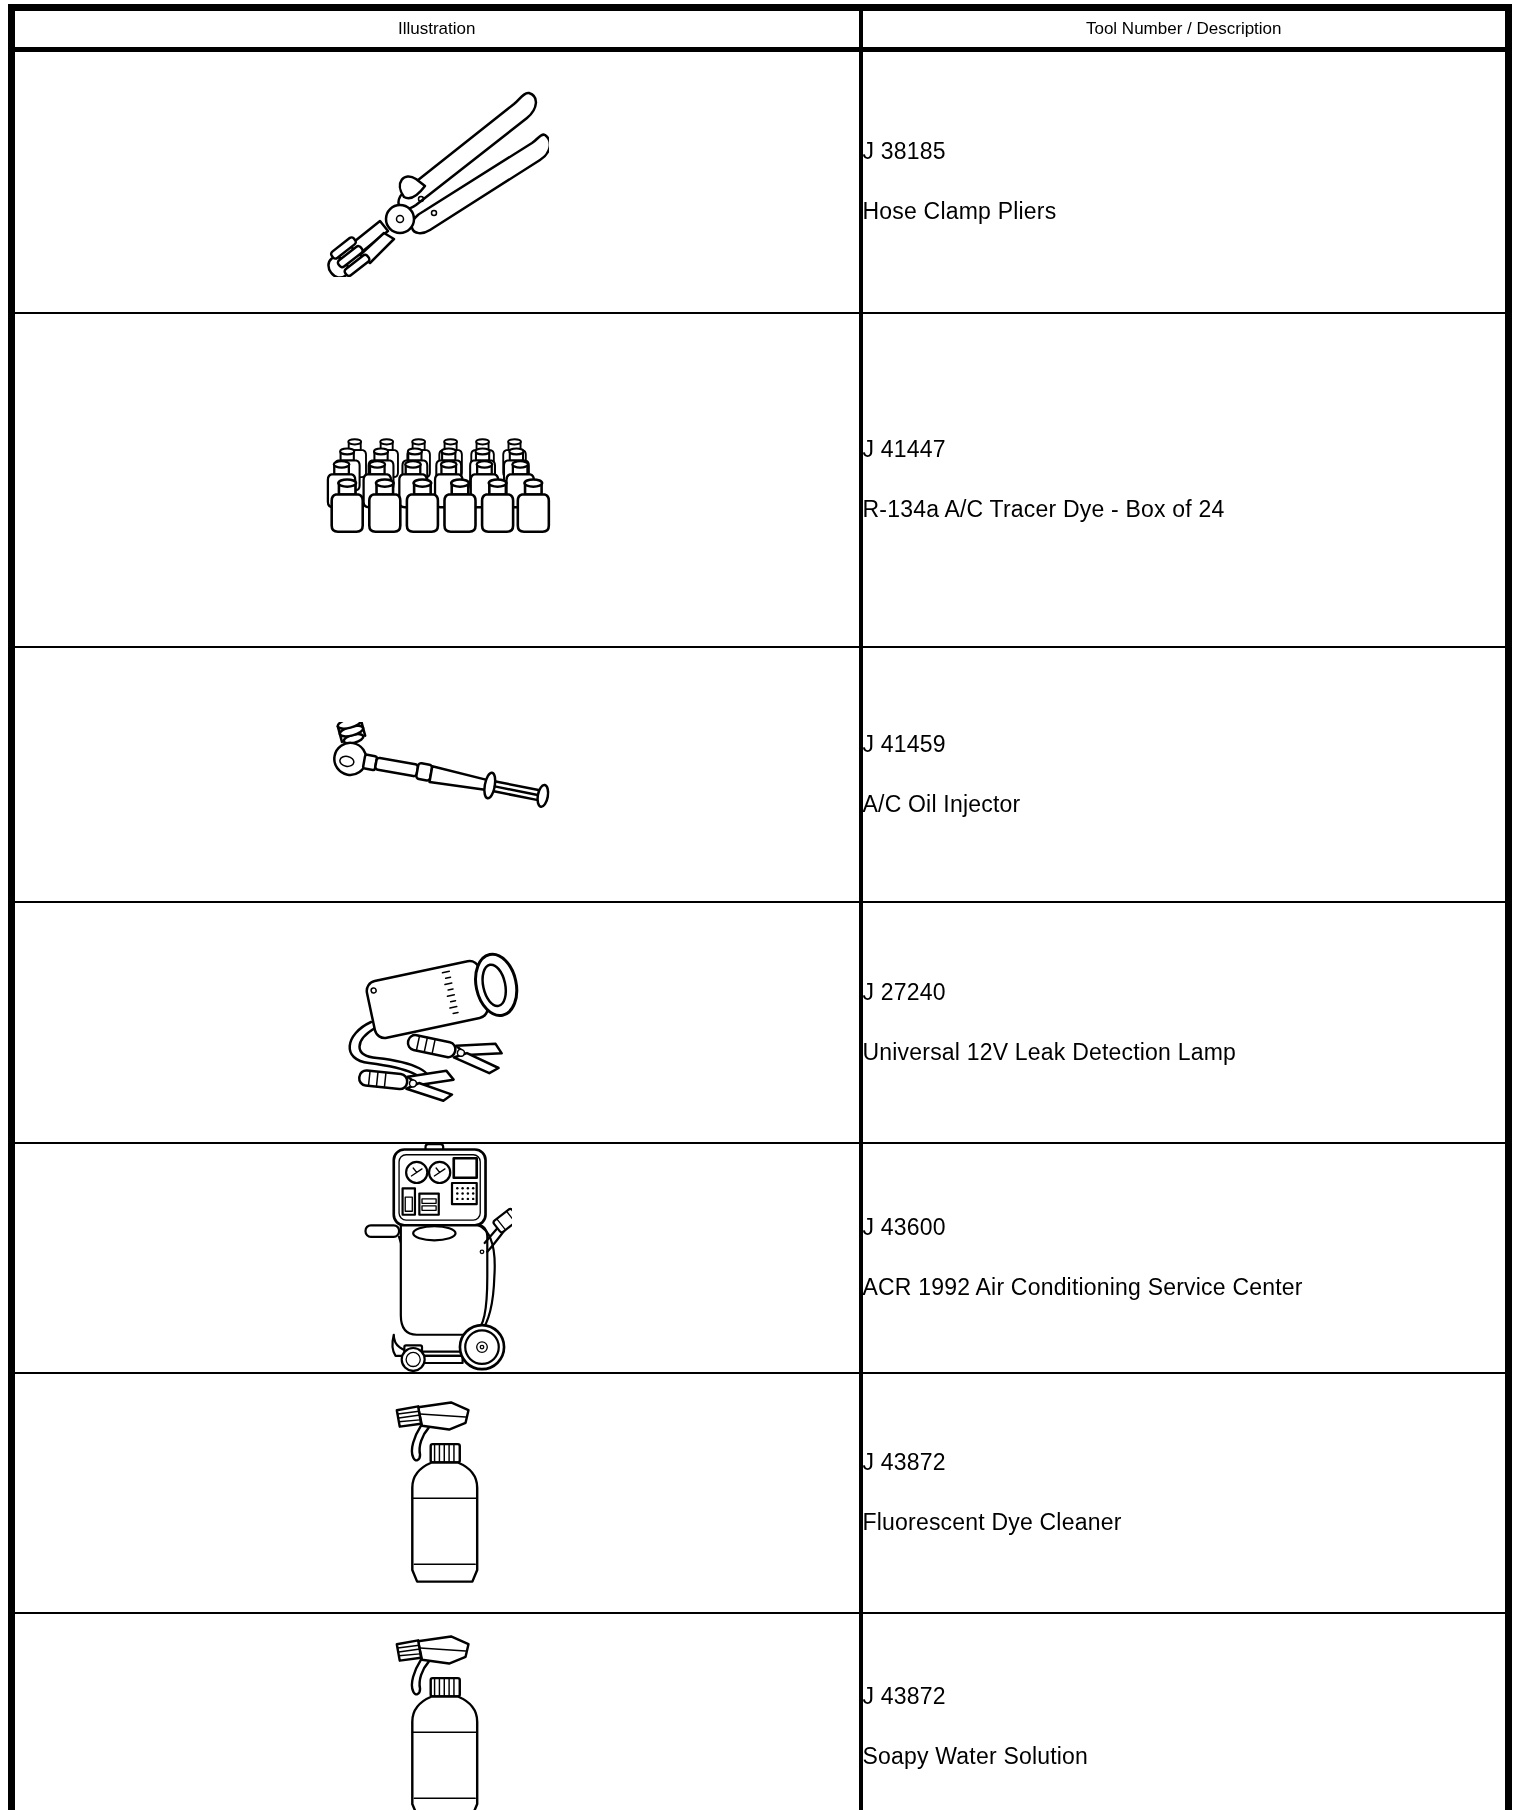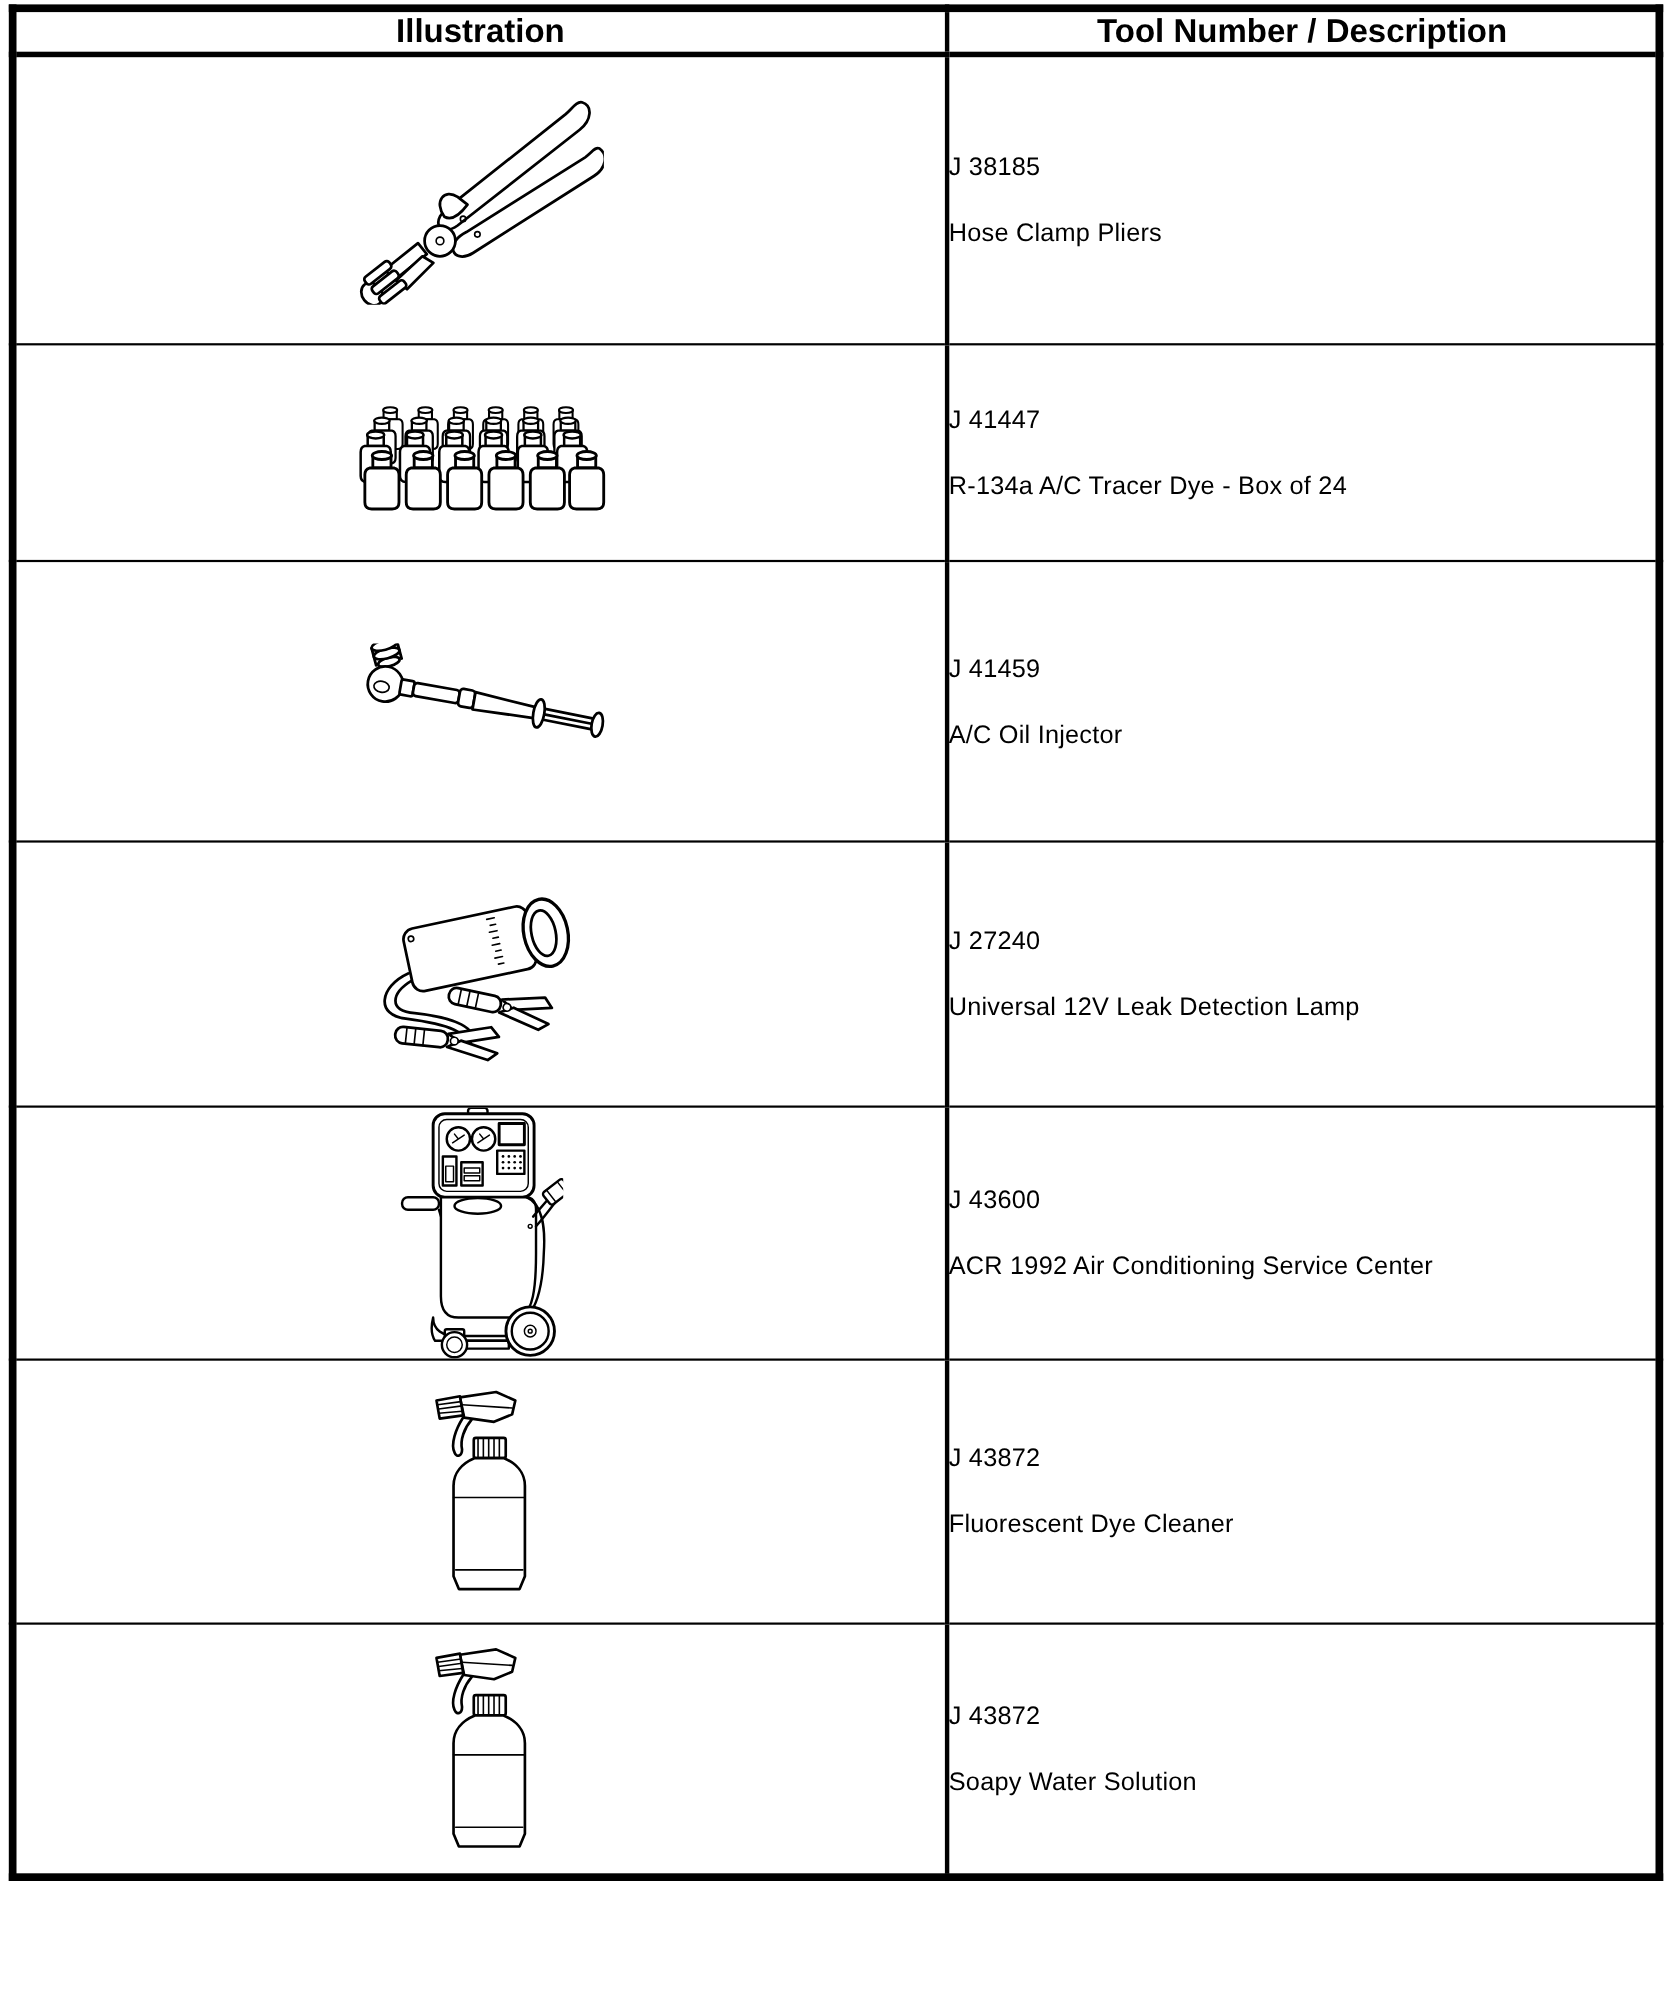--- a/index.html
+++ b/index.html
@@ -1,25 +1,25 @@
 <!DOCTYPE html>
 <html><head>
 <meta charset="utf-8">
 <style>
   html,body{margin:0;padding:0;background:#ffffff;}
   body{width:1520px;height:1810px;font-family:"Liberation Sans",sans-serif;color:#000;}
   .page{padding:4px 8px 0 8px;}
   table.tools{border-collapse:collapse;width:1504px;table-layout:fixed;border:7px solid #000;background:#fff;}
   th,td{border:2px solid #000;padding:0;background:#fff;}
-  th{height:36px;font-size:30px;font-weight:bold;text-align:center;border-bottom:5px solid #000;}
+  th{height:36px;font-size:17px;font-weight:normal;text-align:center;border-bottom:5px solid #000;}
   th.c1,td.ill{border-right:4px solid #000;}
   td.ill{text-align:center;vertical-align:middle;}
   td.desc{text-align:left;vertical-align:middle;font-size:23px;letter-spacing:0.2px;}
   td.desc .num{margin-bottom:33px;}
-  tr.r1{height:263px}tr.r2{height:197px}tr.r3{height:255px}tr.r4{height:241px}
+  tr.r1{height:263px}tr.r2{height:334px}tr.r3{height:255px}tr.r4{height:241px}
   tr.r5{height:180px}tr.r6{height:240px}tr.r7{height:231px}
   svg{display:block;margin:0 auto;}
   svg .ln{stroke:#000;fill:none;stroke-width:2.5;stroke-linecap:round;stroke-linejoin:round;}
   svg .fw{stroke:#000;fill:#ffffff;stroke-width:2.5;stroke-linecap:round;stroke-linejoin:round;}
   svg .thin{stroke-width:1.5;}
   svg .thick{stroke-width:3;}
   svg .fb{fill:#000;stroke:none;}
 </style>
 </head>
 <body>

